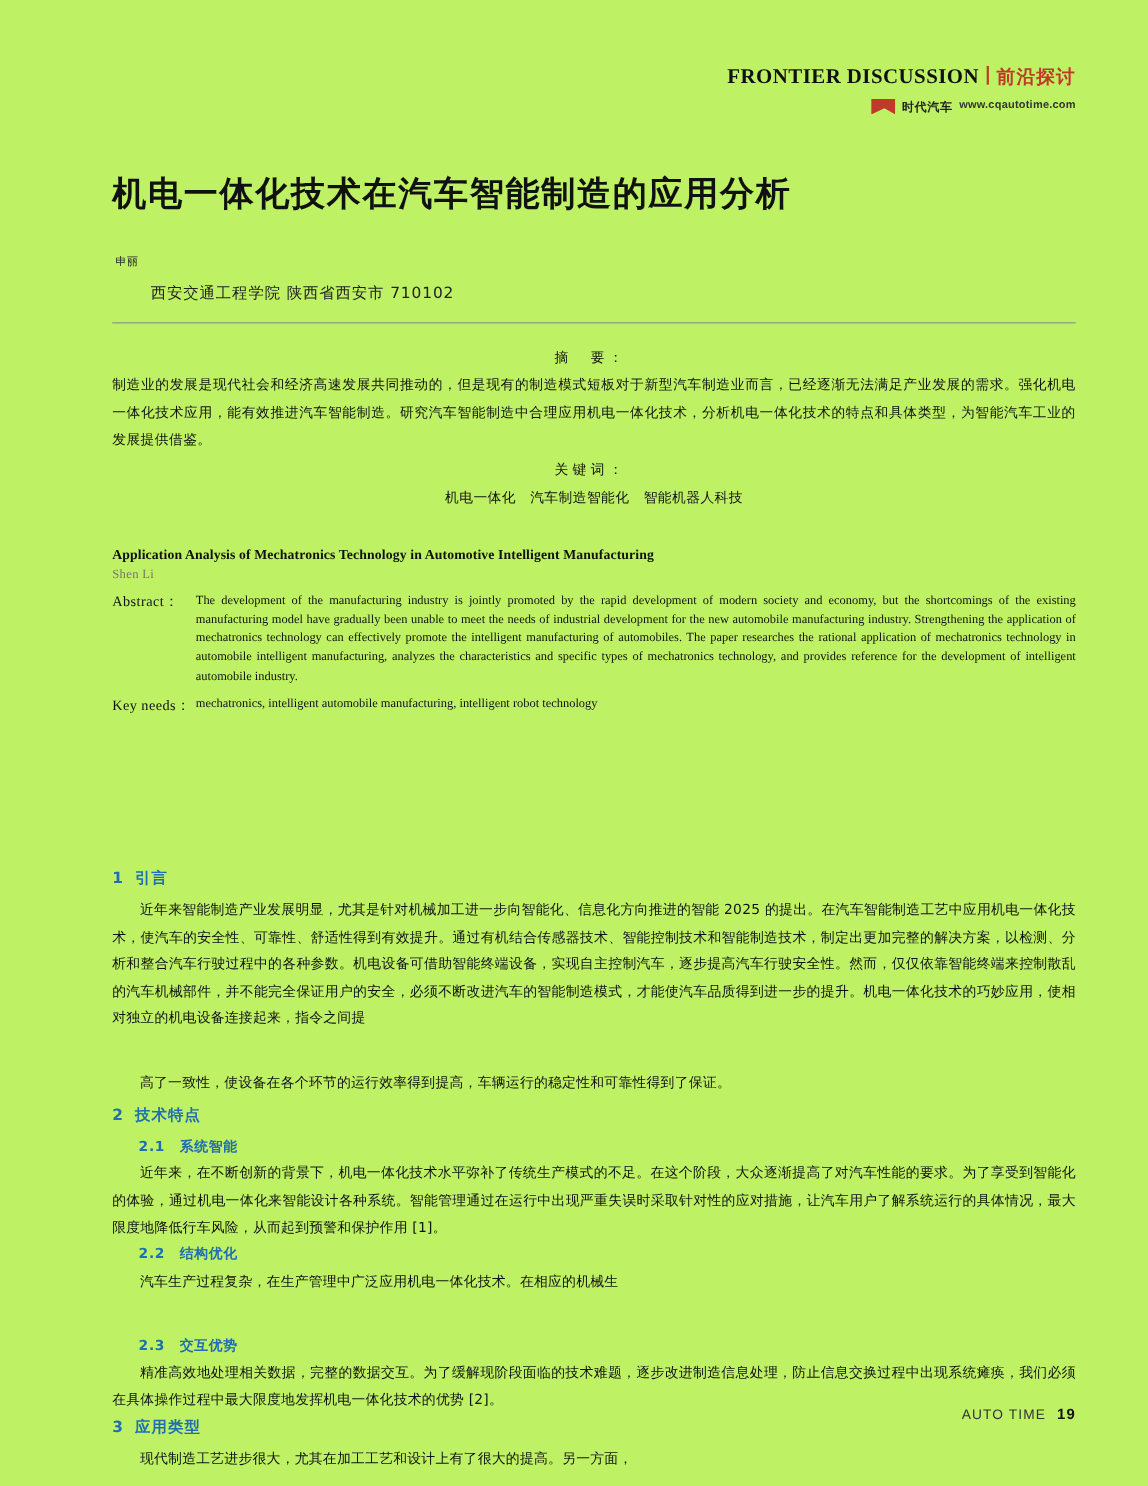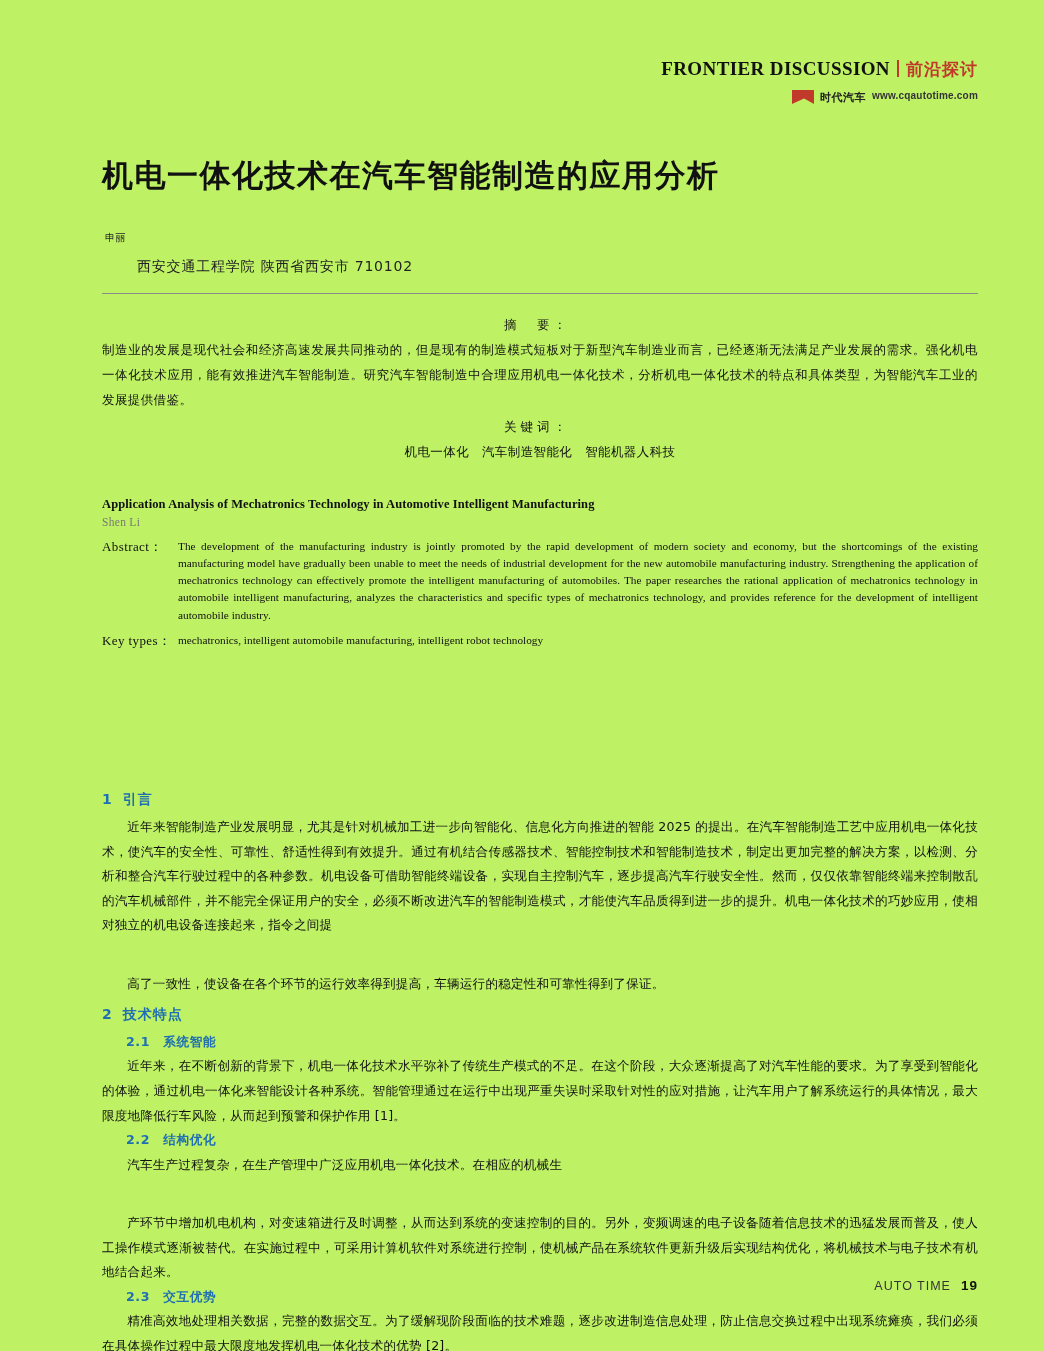--- a/index.html
+++ b/index.html
@@ -287,21 +287,21 @@
   </div>
 
   <div class="en-block">
     <div class="en-title">Application Analysis of Mechatronics Technology in Automotive Intelligent Manufacturing</div>
     <div class="en-author">Shen Li</div>
     <div class="en-row">
       <div class="en-lbl">Abstract：</div>
       <div class="en-body">The development of the manufacturing industry is jointly promoted by the rapid development of modern society and economy, but the shortcomings of the existing manufacturing model have gradually been unable to meet the needs of industrial development for the new automobile manufacturing industry. Strengthening the application of mechatronics technology can effectively promote the intelligent manufacturing of automobiles. The paper researches the rational application of mechatronics technology in automobile intelligent manufacturing, analyzes the characteristics and specific types of mechatronics technology, and provides reference for the development of intelligent automobile industry.</div>
     </div>
     <div class="en-row en-kw">
-      <div class="en-lbl">Key types：</div>
+      <div class="en-lbl">Key needs：</div>
       <div class="en-body">mechatronics, intelligent automobile manufacturing, intelligent robot technology</div>
     </div>
   </div>
 
   <div class="columns">
 
     <div class="col">
       <div class="h1">
         <span class="num">1</span><span>引言</span>
       </div>
@@ -314,21 +314,20 @@
       <div class="h1">
         <span class="num">2</span><span>技术特点</span>
       </div>
       <div class="h2">2.1　系统智能</div>
       <div class="para">近年来，在不断创新的背景下，机电一体化技术水平弥补了传统生产模式的不足。在这个阶段，大众逐渐提高了对汽车性能的要求。为了享受到智能化的体验，通过机电一体化来智能设计各种系统。智能管理通过在运行中出现严重失误时采取针对性的应对措施，让汽车用户了解系统运行的具体情况，最大限度地降低行车风险，从而起到预警和保护作用 [1]。</div>
       <div class="h2">2.2　结构优化</div>
       <div class="para">汽车生产过程复杂，在生产管理中广泛应用机电一体化技术。在相应的机械生</div>
     </div>
 
     <div class="col">
-      <div class="para">产环节中增加机电机构，对变速箱进行及时调整，从而达到系统的变速控制的目的。另外，变频调速的电子设备随着信息技术的迅猛发展而普及，使人工操作模式逐渐被替代。在实施过程中，可采用计算机软件对系统进行控制，使机械产品在系统软件更新升级后实现结构优化，将机械技术与电子技术有机地结合起来。</div>
       <div class="h2">2.3　交互优势</div>
       <div class="para">精准高效地处理相关数据，完整的数据交互。为了缓解现阶段面临的技术难题，逐步改进制造信息处理，防止信息交换过程中出现系统瘫痪，我们必须在具体操作过程中最大限度地发挥机电一体化技术的优势 [2]。</div>
       <div class="h1">
         <span class="num">3</span><span>应用类型</span>
       </div>
       <div class="para">现代制造工艺进步很大，尤其在加工工艺和设计上有了很大的提高。另一方面，</div>
     </div>
 
   </div>
 

